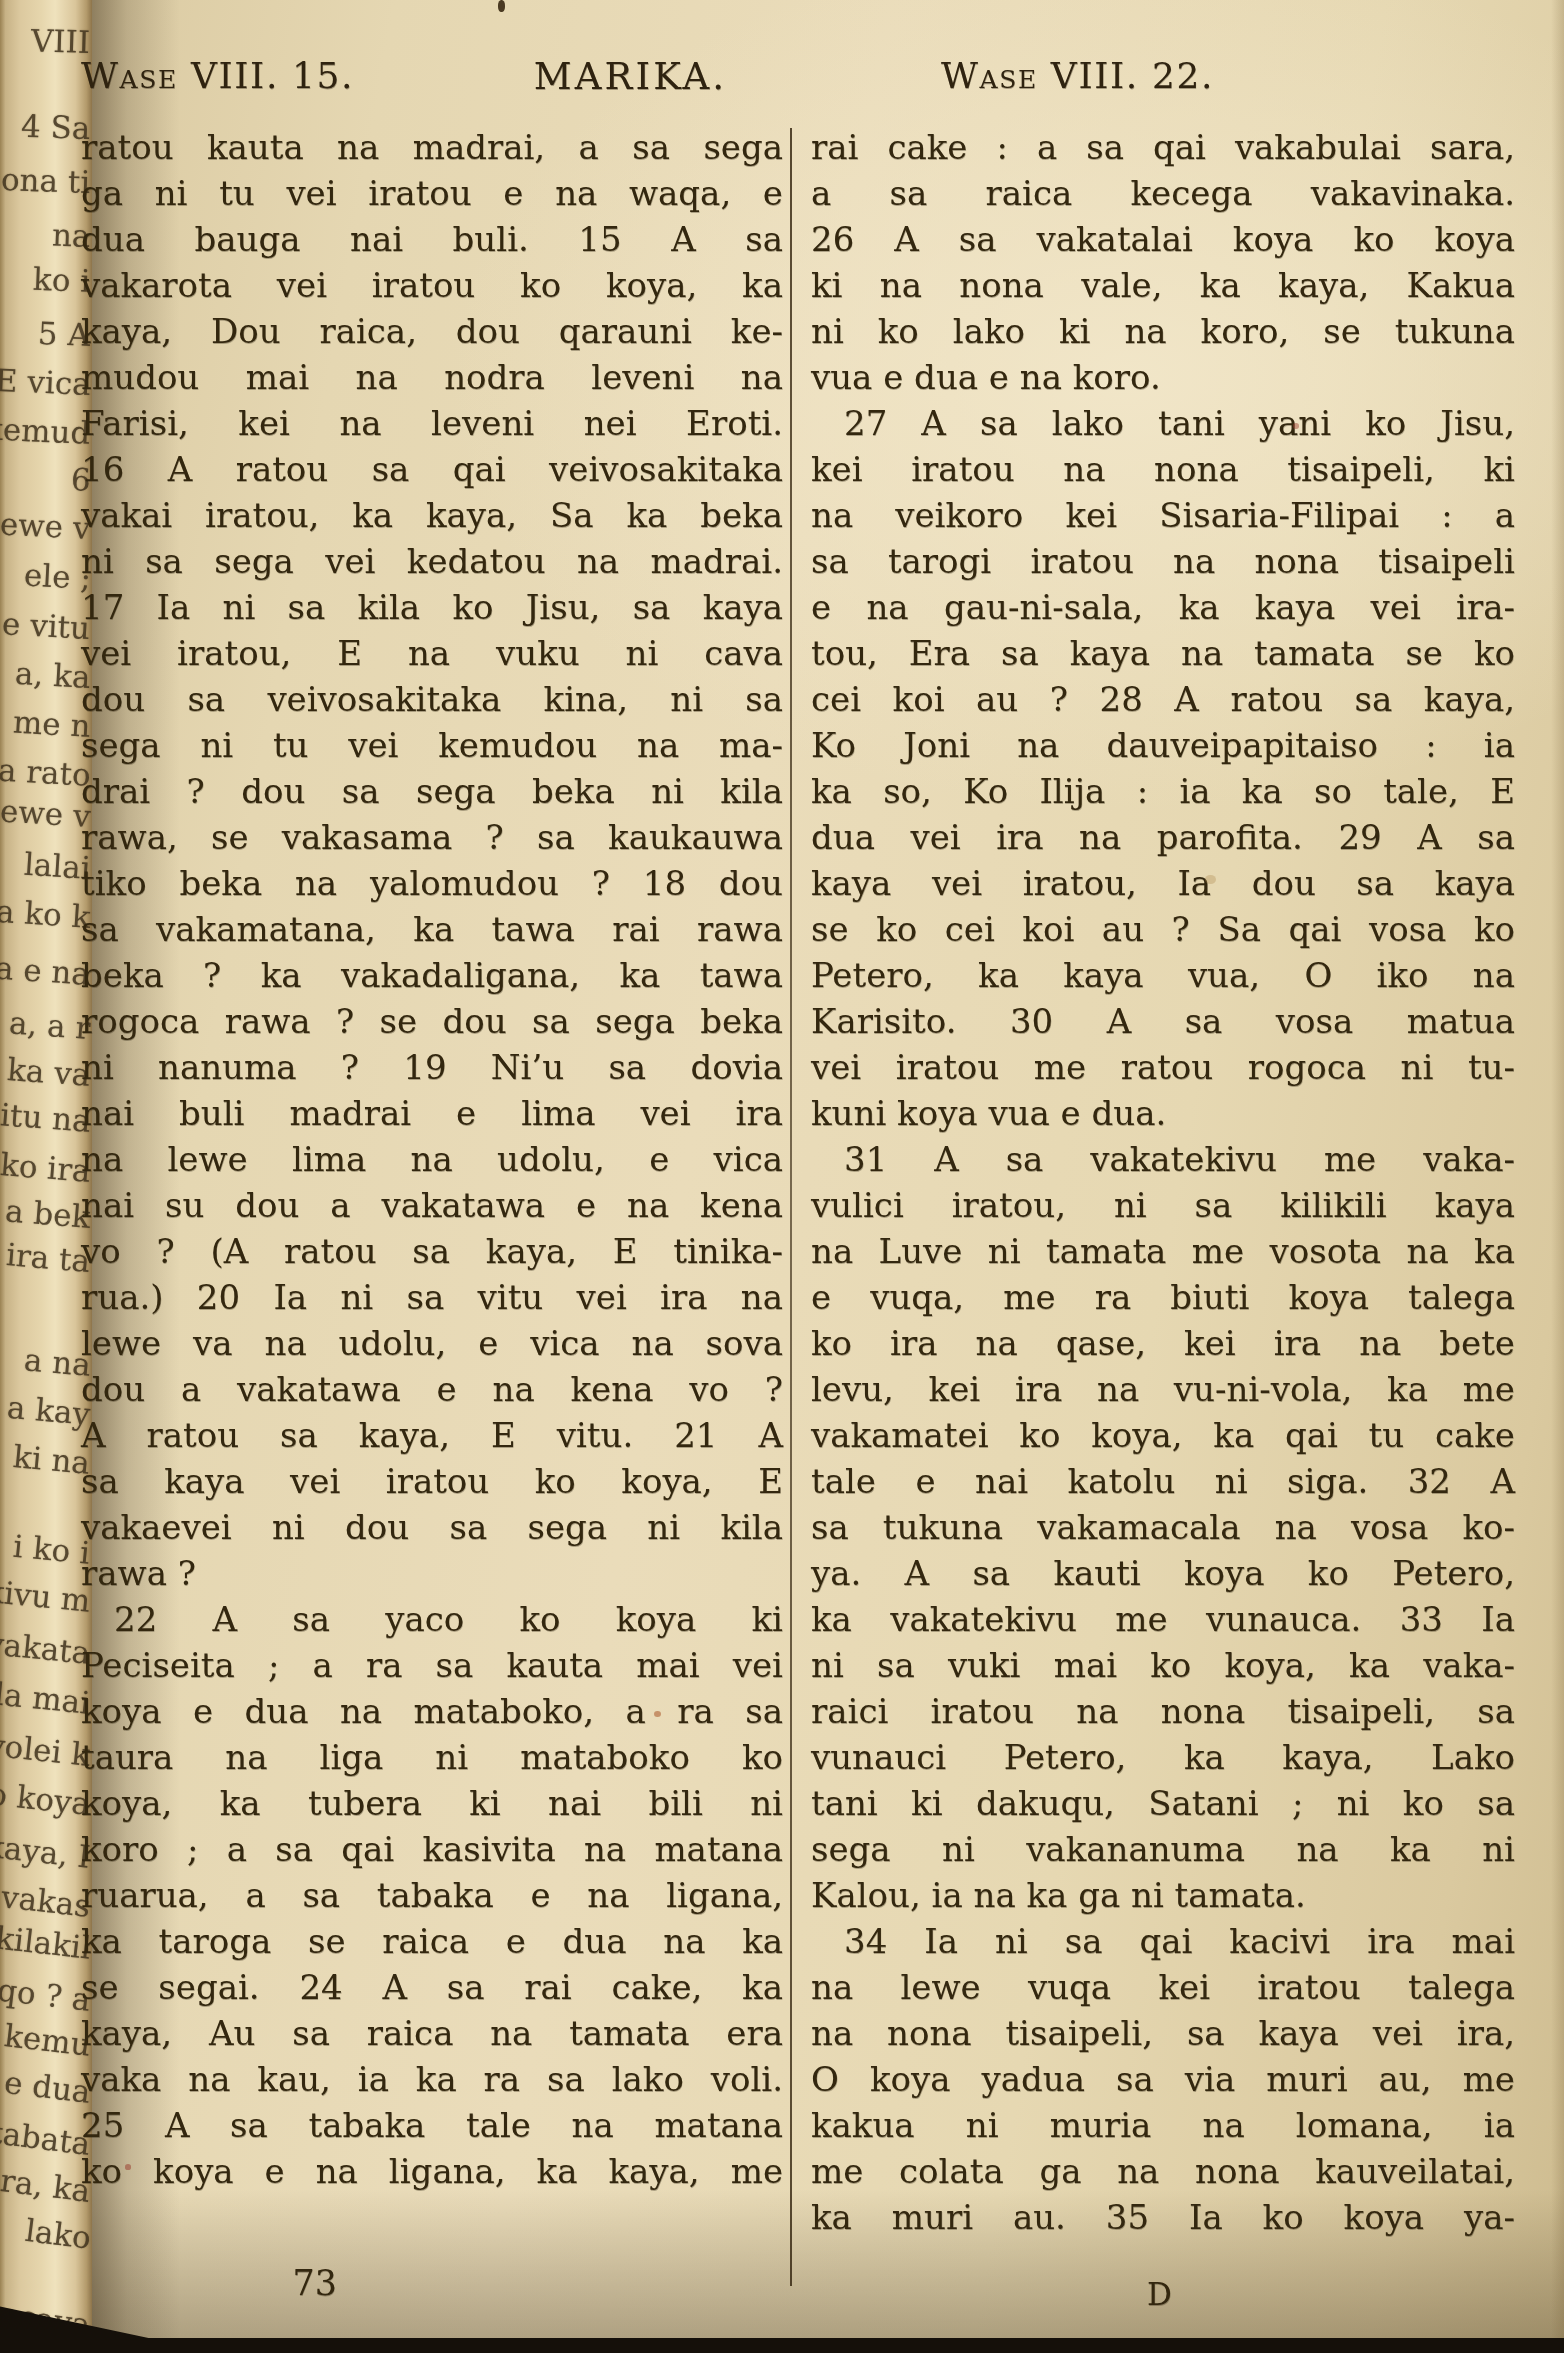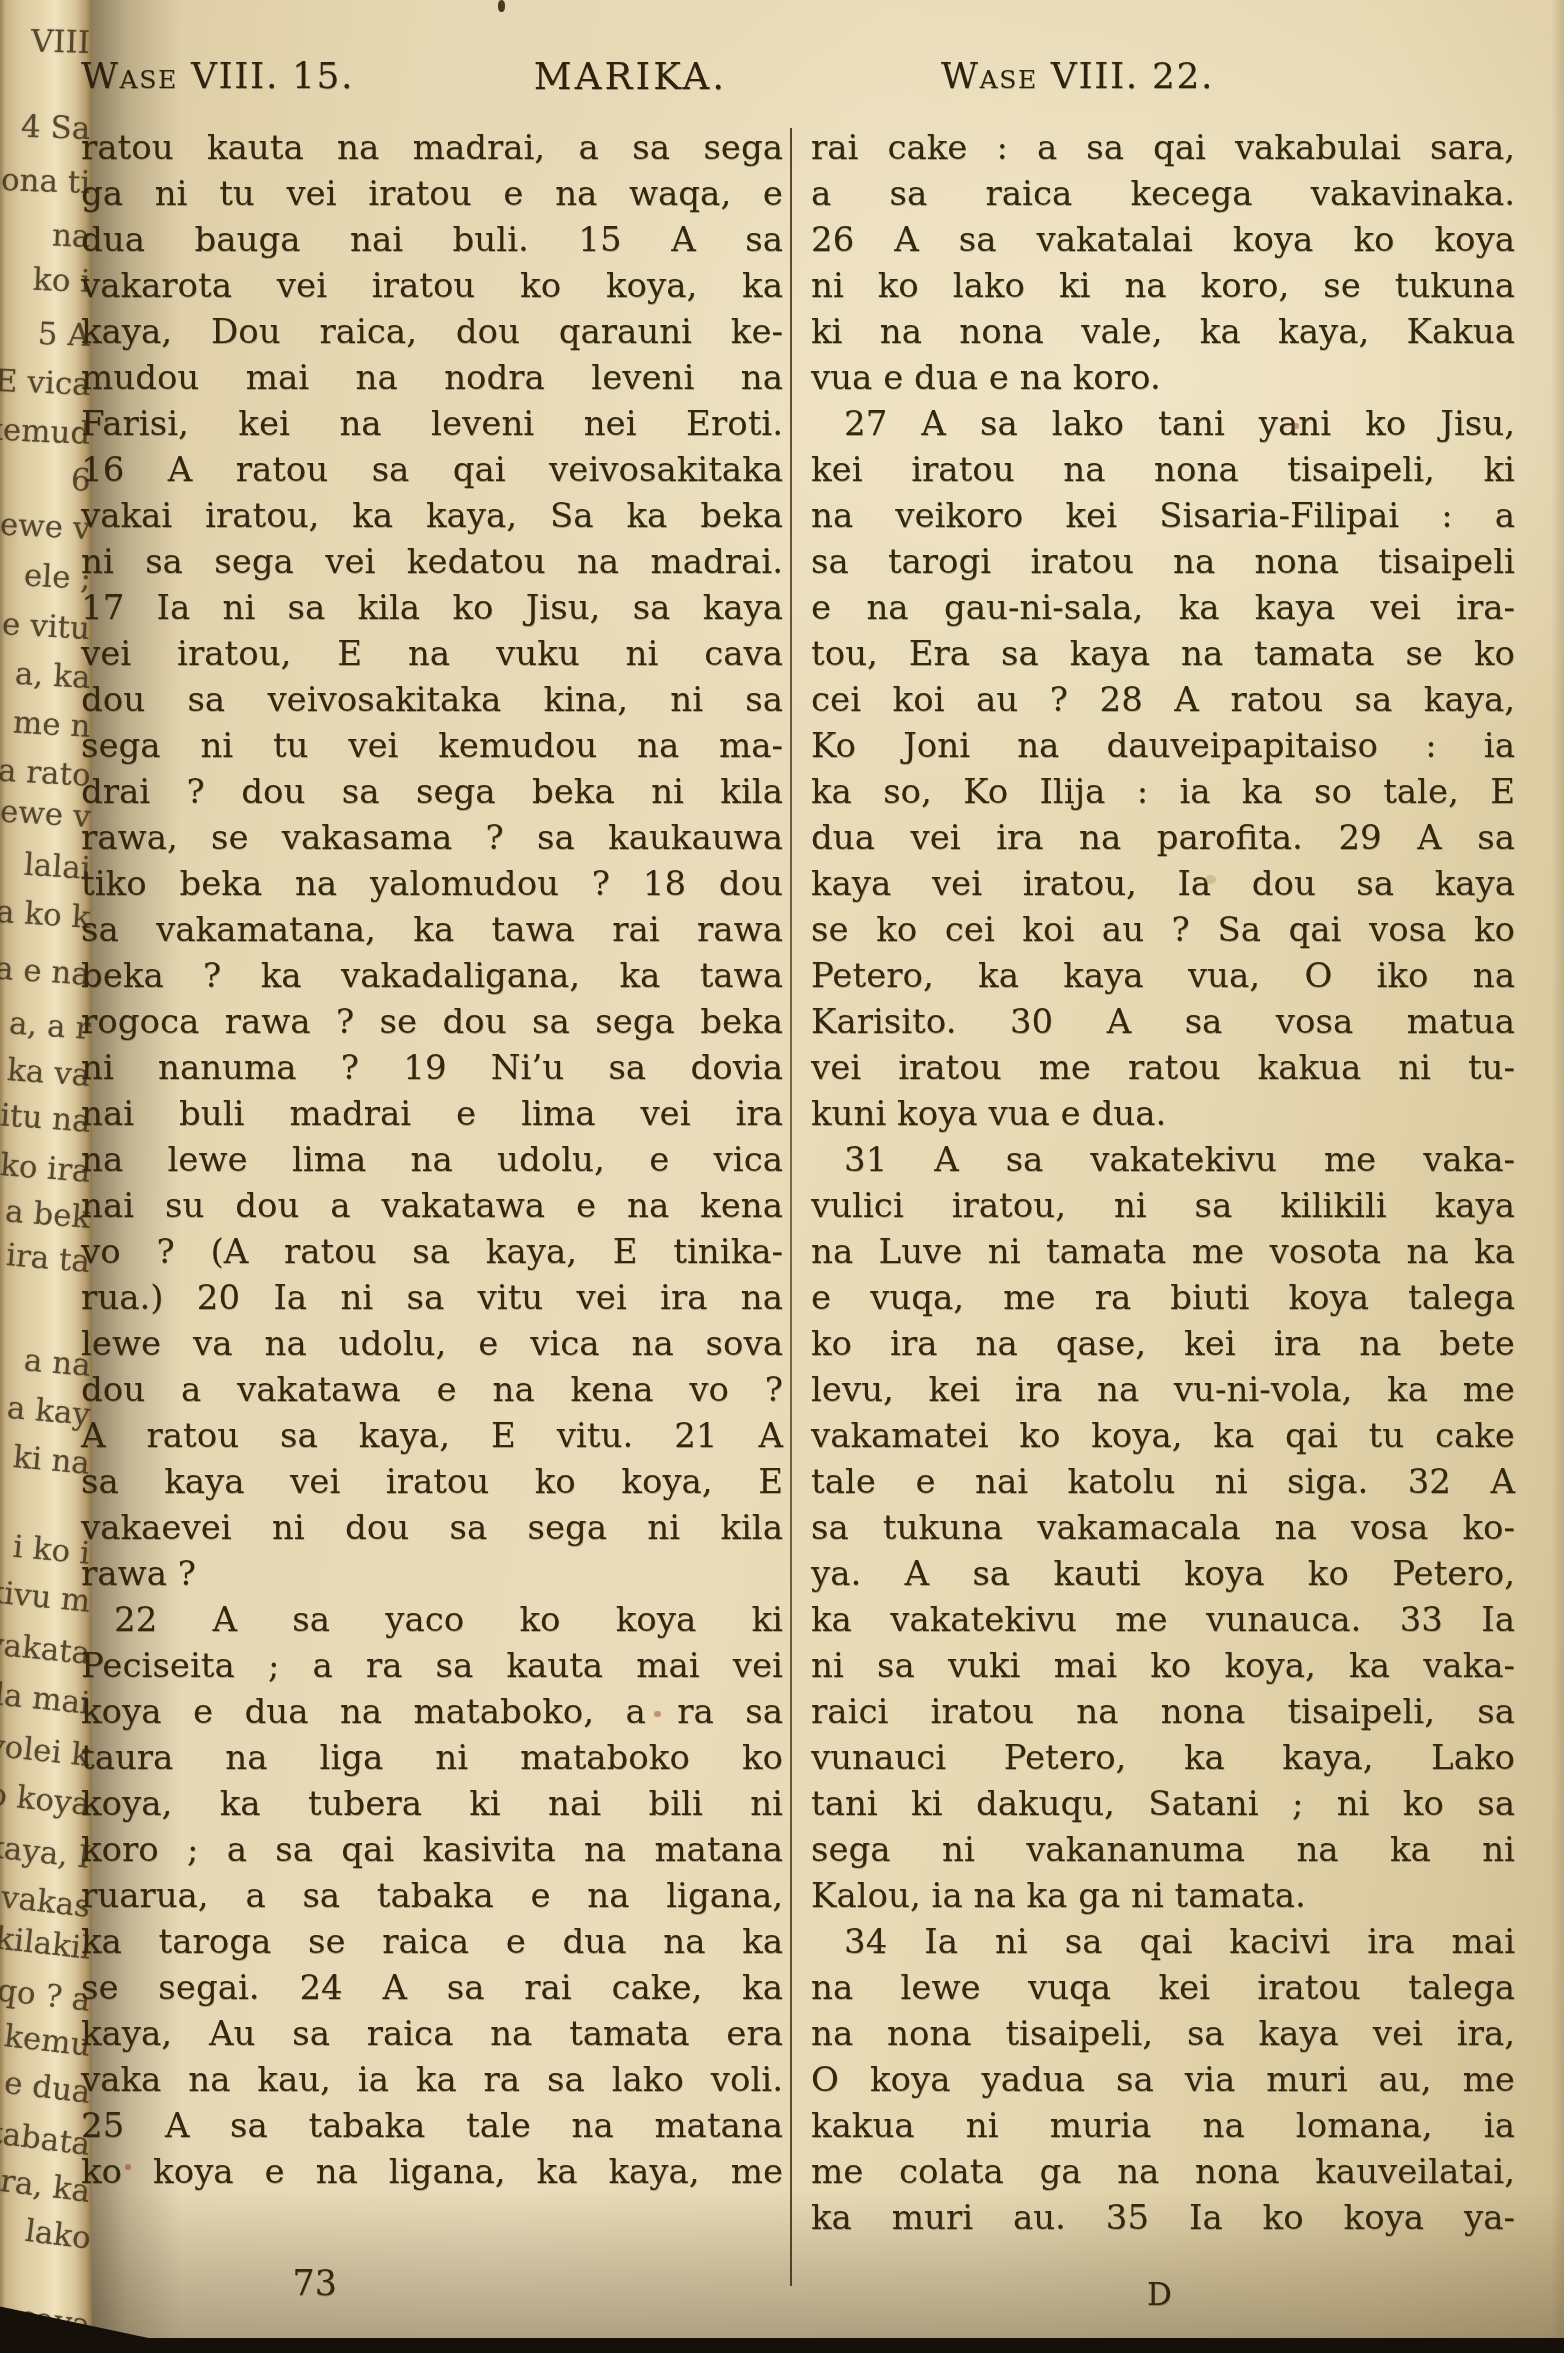--- a/index.html
+++ b/index.html
@@ -185,38 +185,38 @@
         <div class="line">kaya, Au sa raica na tamata era</div>
         <div class="line">vaka na kau, ia ka ra sa lako voli.</div>
         <div class="line">25 A sa tabaka tale na matana</div>
         <div class="line">ko koya e na ligana, ka kaya, me</div>
       </div>
     <div class="divider"></div>
     <div class="col right" id="col-right">
         <div class="line">rai cake : a sa qai vakabulai sara,</div>
         <div class="line">a sa raica kecega vakavinaka.</div>
         <div class="line">26 A sa vakatalai koya ko koya</div>
+        <div class="line">ki na nona vale, ka kaya, Kakua</div>
         <div class="line">ni ko lako ki na koro, se tukuna</div>
-        <div class="line">ki na nona vale, ka kaya, Kakua</div>
         <div class="line end">vua e dua e na koro.</div>
         <div class="line indent">27 A sa lako tani yani ko Jisu,</div>
         <div class="line">kei iratou na nona tisaipeli, ki</div>
         <div class="line">na veikoro kei Sisaria-Filipai : a</div>
         <div class="line">sa tarogi iratou na nona tisaipeli</div>
         <div class="line">e na gau-ni-sala, ka kaya vei ira-</div>
         <div class="line">tou, Era sa kaya na tamata se ko</div>
         <div class="line">cei koi au ?  28 A ratou sa kaya,</div>
         <div class="line">Ko Joni na dauveipapitaiso : ia</div>
         <div class="line">ka so, Ko Ilija : ia ka so tale, E</div>
         <div class="line">dua vei ira na parofita.  29 A sa</div>
         <div class="line">kaya vei iratou, Ia dou sa kaya</div>
         <div class="line">se ko cei koi au ? Sa qai vosa ko</div>
         <div class="line">Petero, ka kaya vua, O iko na</div>
         <div class="line">Karisito.  30 A sa vosa matua</div>
-        <div class="line">vei iratou me ratou kakua ni tu-</div>
+        <div class="line">vei iratou me ratou rogoca ni tu-</div>
         <div class="line end">kuni koya vua e dua.</div>
         <div class="line indent">31 A sa vakatekivu me vaka-</div>
         <div class="line">vulici iratou, ni sa kilikili kaya</div>
         <div class="line">na Luve ni tamata me vosota na ka</div>
         <div class="line">e vuqa, me ra biuti koya talega</div>
         <div class="line">ko ira na qase, kei ira na bete</div>
         <div class="line">levu, kei ira na vu-ni-vola, ka me</div>
         <div class="line">vakamatei ko koya, ka qai tu cake</div>
         <div class="line">tale e nai katolu ni siga.  32 A</div>
         <div class="line">sa tukuna vakamacala na vosa ko-</div>

